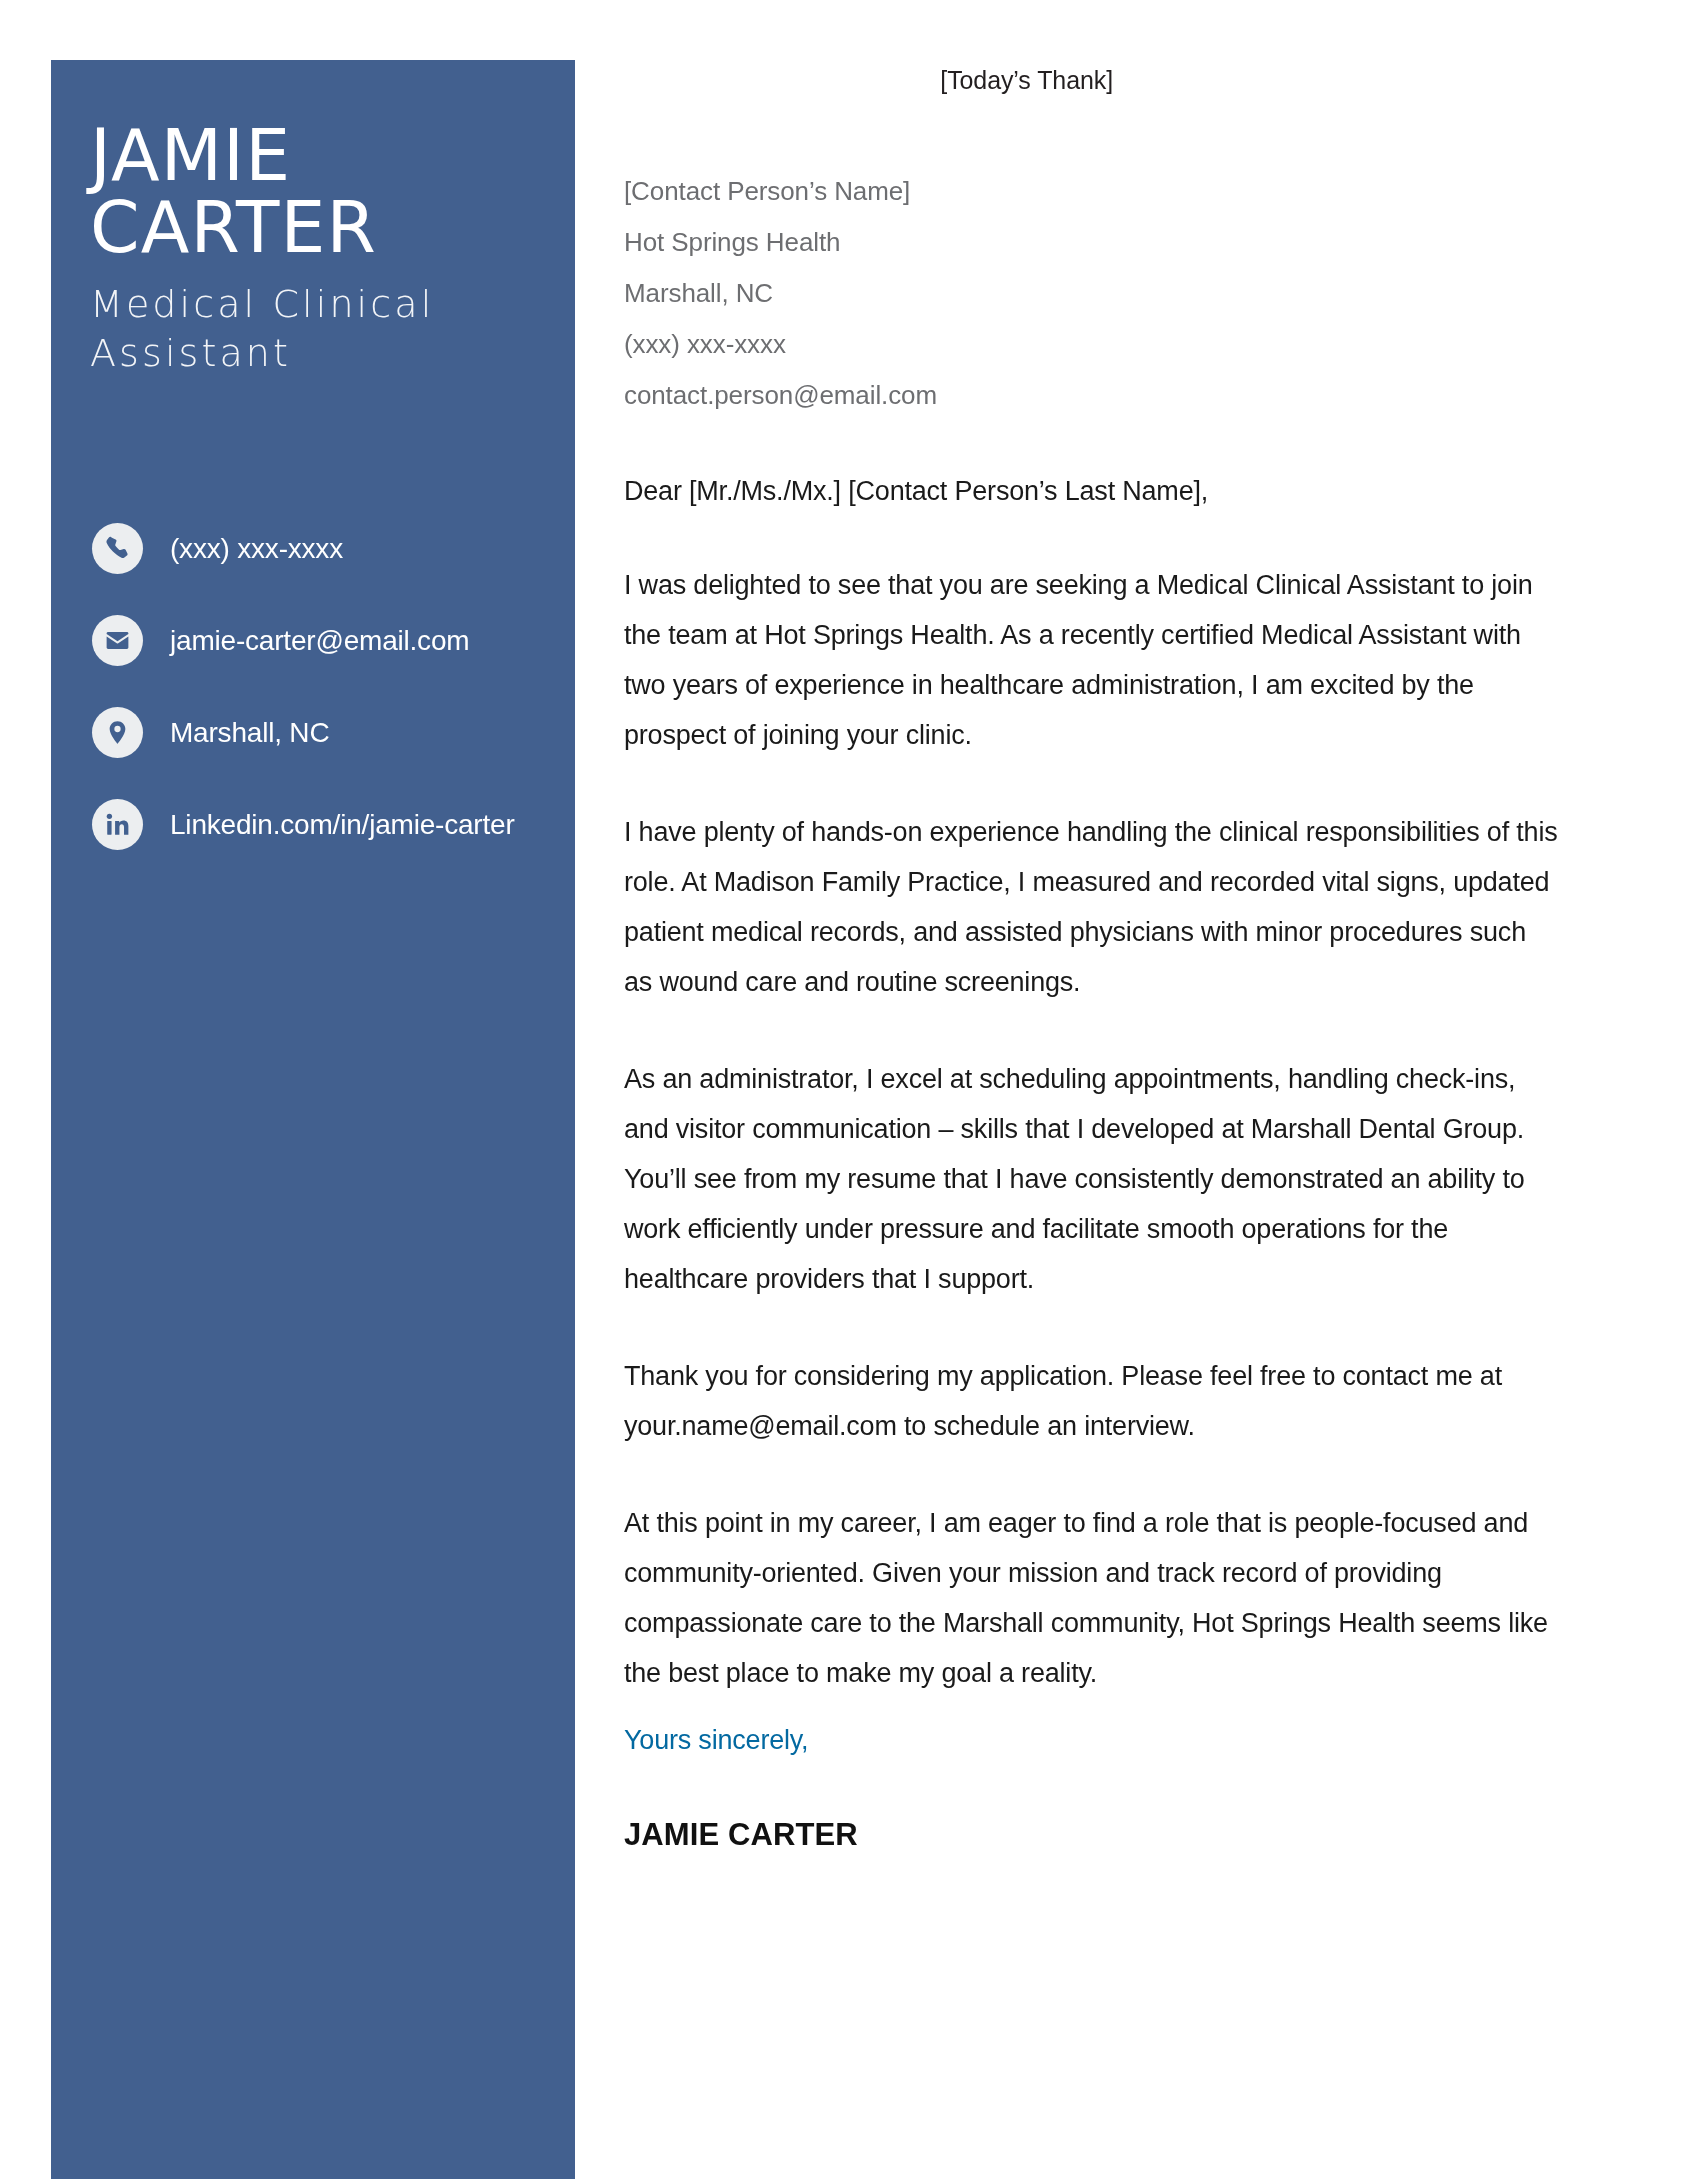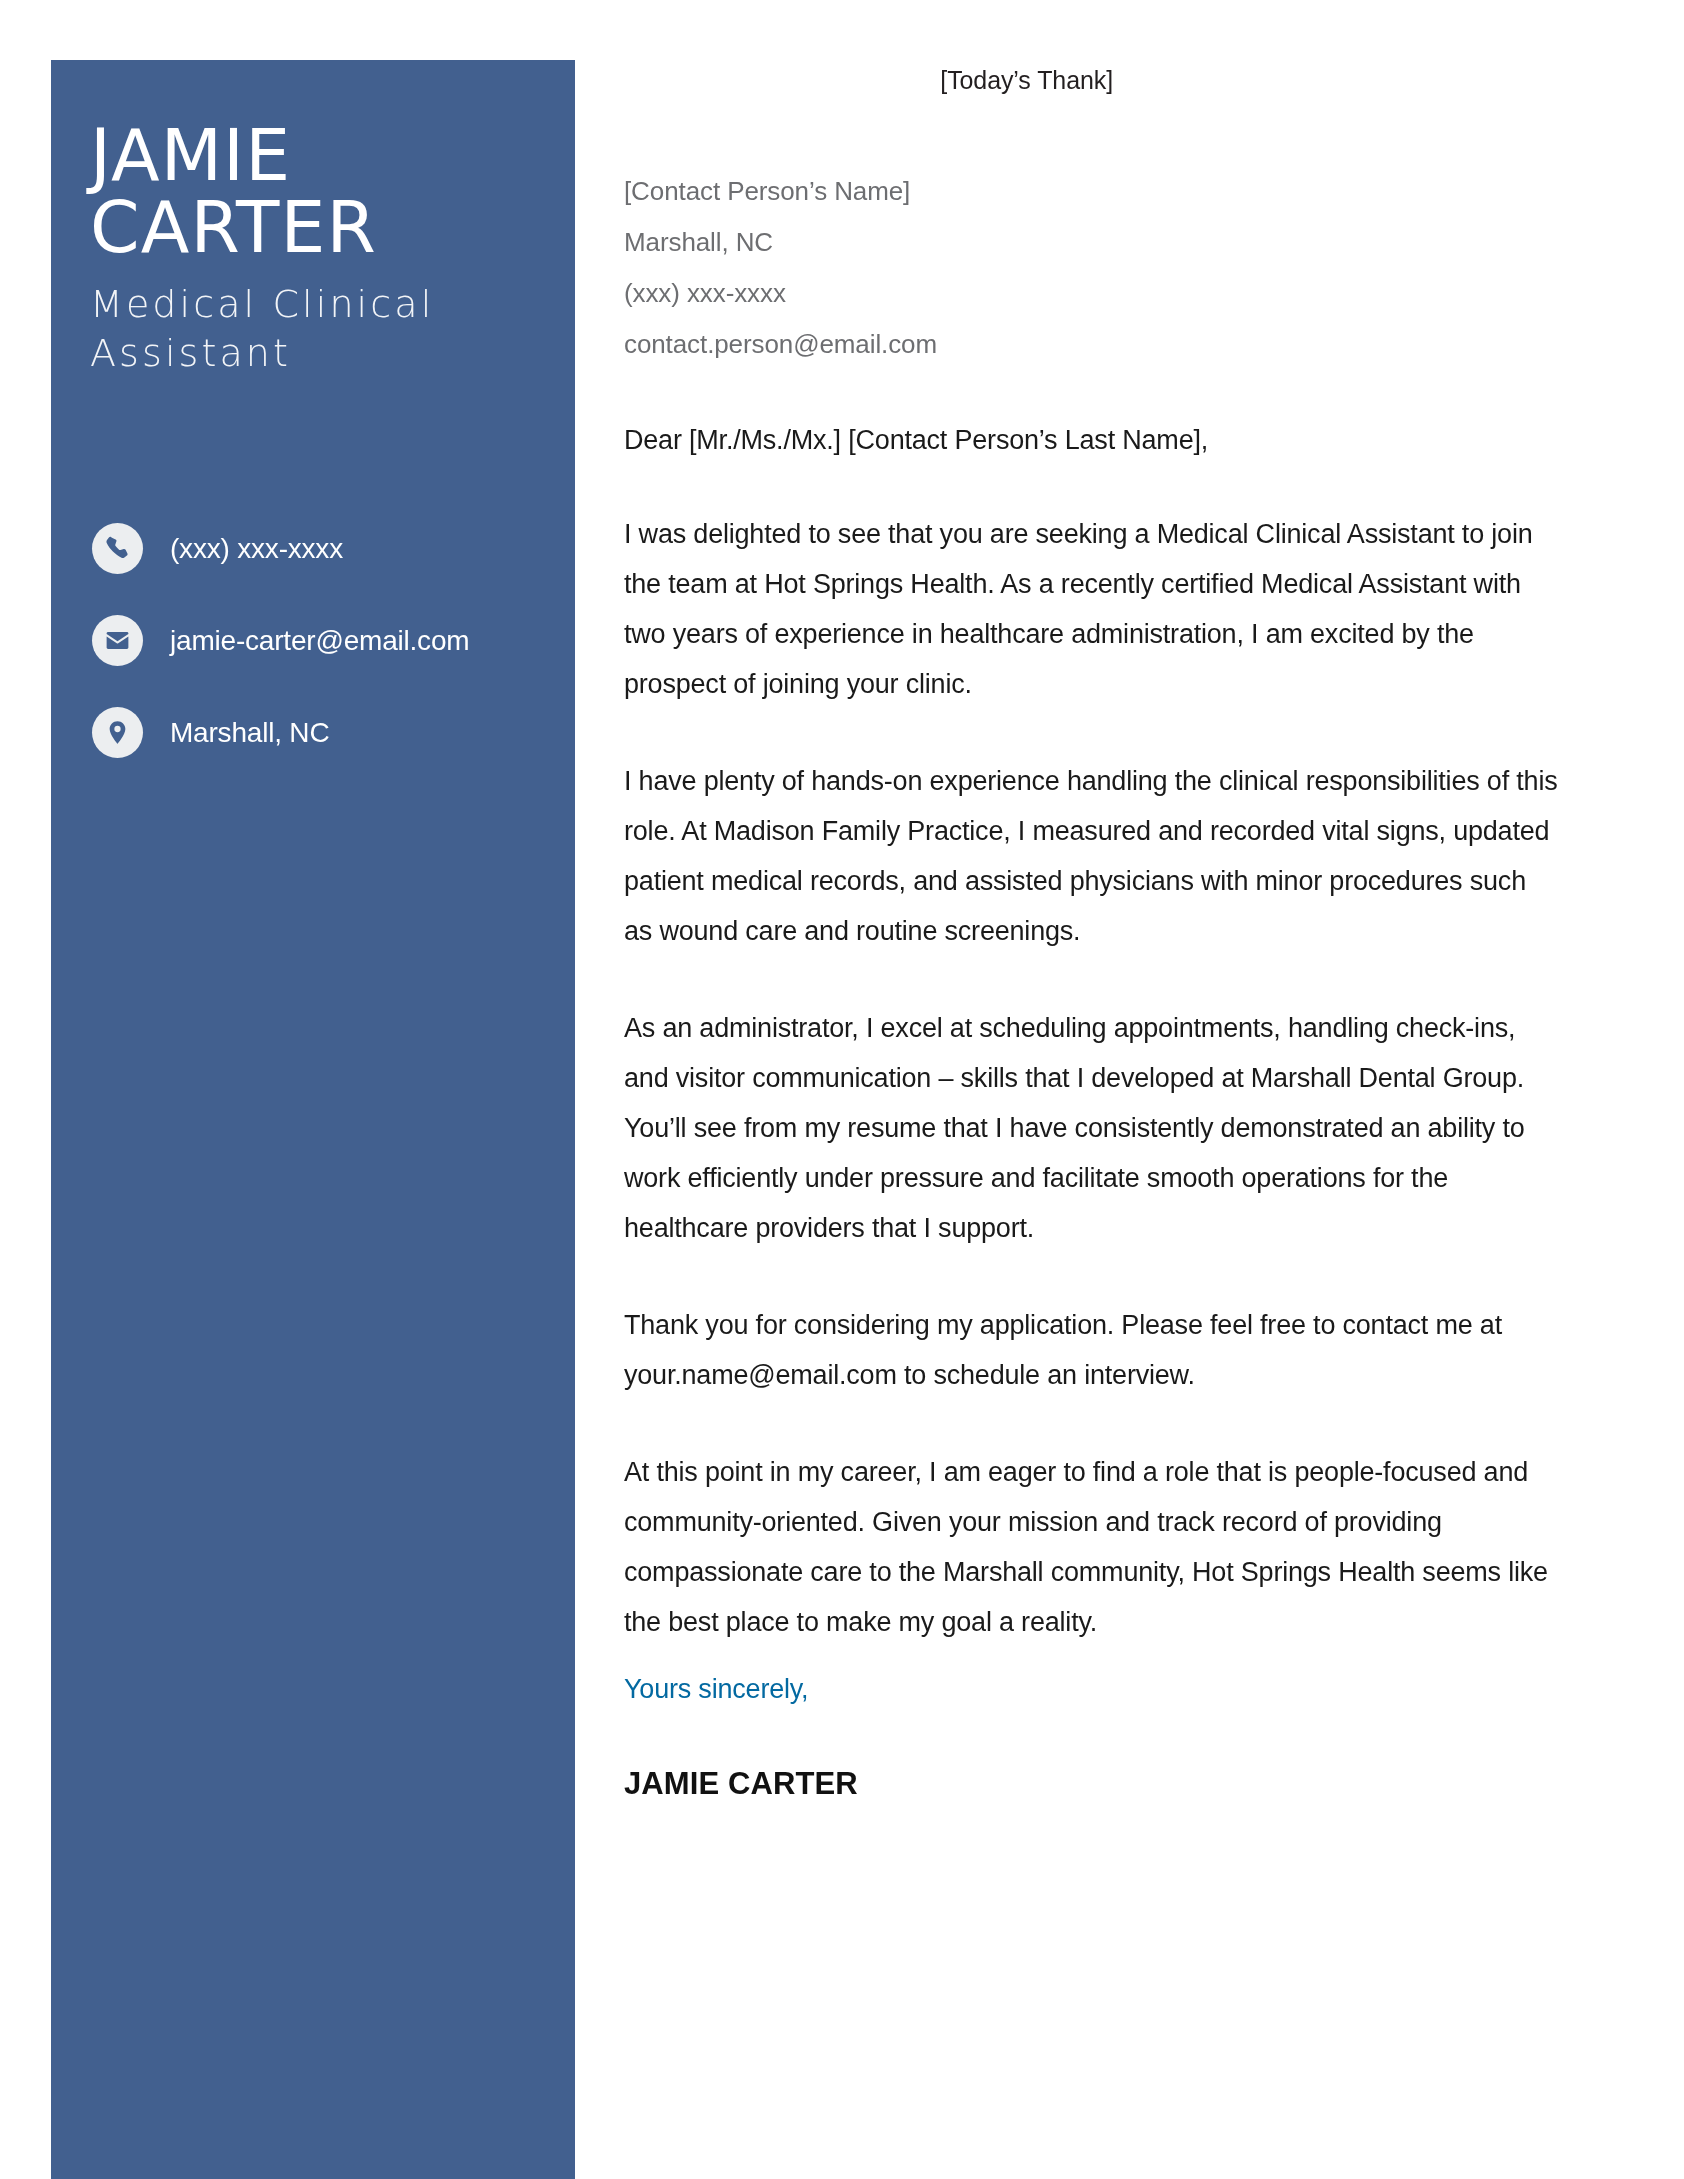--- a/index.html
+++ b/index.html
@@ -193,28 +193,39 @@
 
       <div class="contact-row">
         <span class="icon-circle">
           <svg width="29" height="29" viewBox="0 0 24 24" fill="#42608f">
             <path d="M12 2.6c-3.6 0-6.5 2.9-6.5 6.5 0 4.8 6.5 12.3 6.5 12.3s6.5-7.5 6.5-12.3c0-3.6-2.9-6.5-6.5-6.5zm0 9.1a2.6 2.6 0 1 1 0-5.2 2.6 2.6 0 0 1 0 5.2z"></path>
           </svg>
         </span>
         <span class="contact-text">Marshall, NC</span>
       </div>
 
+      <div class="contact-row">
+        <span class="icon-circle">
+          <svg width="29" height="29" viewBox="0 0 24 24" fill="#42608f">
+            <rect x="3.5" y="9" width="3.6" height="11.5" rx="0.4"></rect>
+            <circle cx="5.3" cy="5.2" r="2.2"></circle>
+            <path d="M10 9h3.4v1.6c.6-1.1 1.9-1.9 3.5-1.9 2.7 0 4.1 1.7 4.1 4.8v7h-3.6v-6.3c0-1.5-.6-2.4-1.9-2.4-1.2 0-1.9.8-1.9 2.4v6.3H10V9z"></path>
+          </svg>
+        </span>
+        <span class="contact-text">Linkedin.com/in/jamie-carter</span>
+      </div>
 
     </div>
   </aside>
 
   <section class="letter">
 
     <div class="recipient">
       <div>[Contact Person’s Name]</div>
+      <div>Hot Springs Health</div>
       <div>Marshall, NC</div>
       <div>(xxx) xxx-xxxx</div>
       <div>contact.person@email.com</div>
     </div>
 
     <div class="salutation">Dear [Mr./Ms./Mx.] [Contact Person’s Last Name],</div>
 
     <p class="para">I was delighted to see that you are seeking a Medical Clinical Assistant to join the team at Hot Springs Health. As a recently certified Medical Assistant with two years of experience in healthcare administration, I am excited by the prospect of joining your clinic.</p>
     <p class="para">I have plenty of hands-on experience handling the clinical responsibilities of this role. At Madison Family Practice, I measured and recorded vital signs, updated patient medical records, and assisted physicians with minor procedures such as wound care and routine screenings.</p>
     <p class="para">As an administrator, I excel at scheduling appointments, handling check-ins, and visitor communication – skills that I developed at Marshall Dental Group. You’ll see from my resume that I have consistently demonstrated an ability to work efficiently under pressure and facilitate smooth operations for the healthcare providers that I support.</p>

